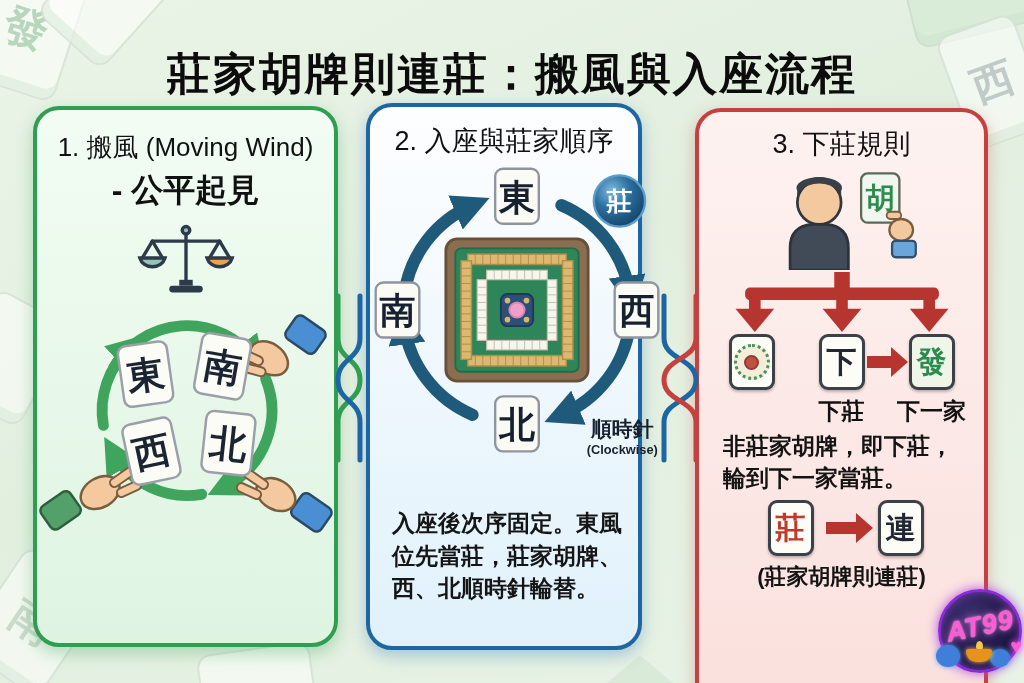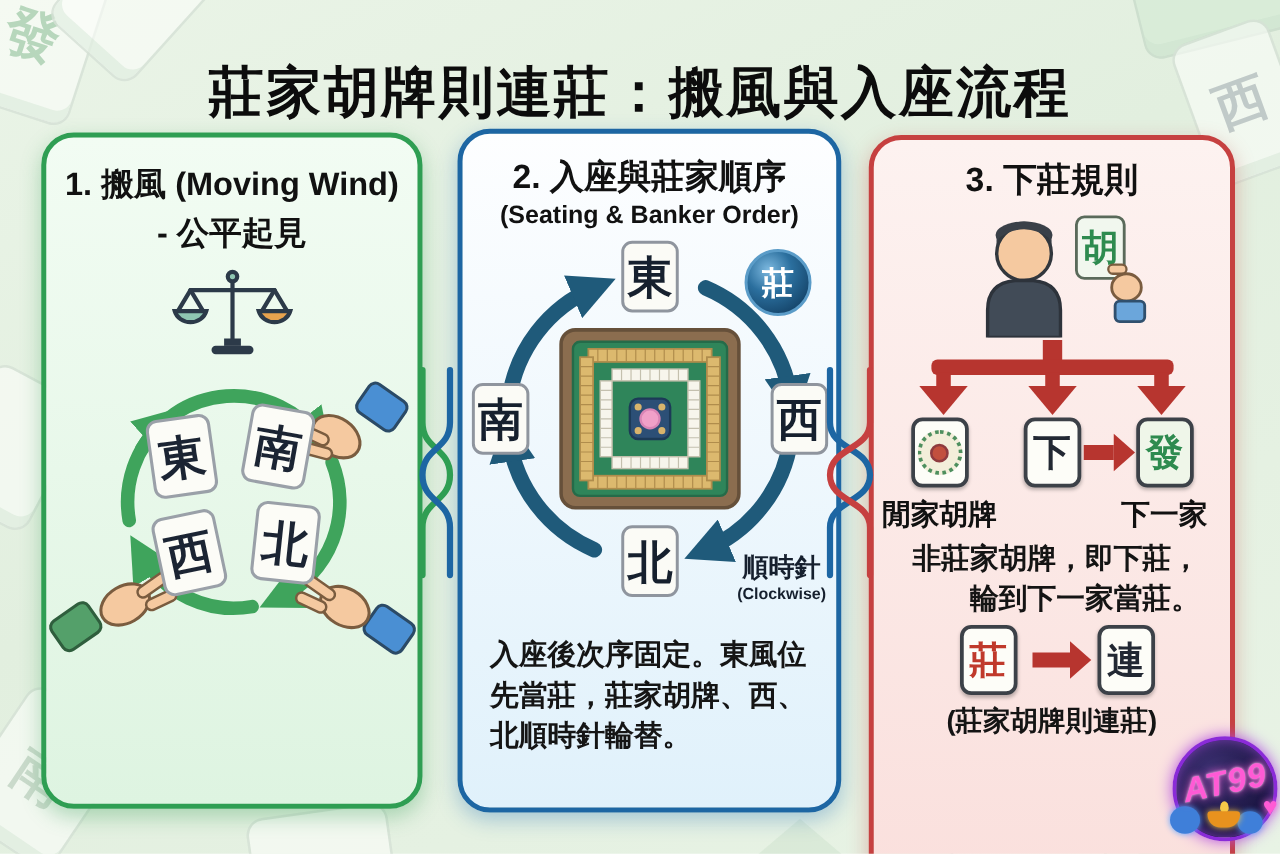--- a/index.html
+++ b/index.html
@@ -22,37 +22,37 @@
   .bg-chevron{position:absolute;width:0;height:0;z-index:0;opacity:.5;}
 
   
   .main-title{
     position:absolute;top:16px;left:0;right:0;text-align:center;
     font-size:44px;font-weight:900;letter-spacing:2px;color:#0c0c0c;z-index:2;
   }
 
   
   .panel{position:absolute;border-radius:26px;box-sizing:border-box;z-index:2;}
-  .panel h2{margin:0;text-align:center;font-weight:700;color:#111;}
+  .panel h2{margin:0;text-align:center;font-weight:400;color:#111;}
   .panel .sub{margin:0;text-align:center;font-weight:900;color:#111;}
   .panel .note{
     position:absolute;font-weight:800;line-height:1.42;color:#151515;text-align:left;
   }
 
   #panel1{
     left:33px;top:106px;width:305px;height:541px;
     border:4px solid #2f9e53;background:linear-gradient(#f2fcf3,#def4e1);
     box-shadow:0 6px 16px rgba(70,165,100,.38);
   }
   #panel1 h2{margin-top:20px;font-size:26px;}
-  #panel1 .sub{font-size:26px;margin-top:4px;}
+  #panel1 .sub{font-size:32px;margin-top:4px;}
   #panel1 .note{bottom:16px;left:24px;right:14px;font-size:23px;}
 
   #panel2{
-    left:366px;top:103px;width:307px;height:547px;
+    left:366px;top:103px;width:276px;height:547px;
     border:4px solid #1d66a3;background:linear-gradient(#fdfeff,#e0f1fb);
     box-shadow:0 6px 16px rgba(60,130,190,.38);
   }
   #panel2 h2{margin-top:16px;font-size:27px;}
   #panel2 .sub{font-size:20px;margin-top:2px;}
   #panel2 .note{bottom:18px;left:22px;right:12px;font-size:23px;}
 
   #panel3{
     left:695px;top:108px;width:293px;height:626px;
     border:4px solid #c64040;background:linear-gradient(#fdf2f0,#fadfdc);
@@ -85,21 +85,21 @@
   .char-red{color:#c0392b;}
   .char-dark{color:#222833;}
   .tile-fa{background:#eff6e9;}
 
   .r-arrow{position:absolute;height:12px;background:#b7352f;}
   .r-arrow::after{
     content:'';position:absolute;right:-17px;top:-9px;width:0;height:0;
     border-left:17px solid #b7352f;border-top:15px solid transparent;border-bottom:15px solid transparent;
   }
 
-  #panel3 .note1{font-size:23px;font-weight:800;line-height:1.4;margin:4px 24px 0;text-align:right;}
+  #panel3 .note1{font-size:23px;font-weight:800;line-height:1.4;margin:4px 24px 0;text-align:left;}
   #panel3 .note2{font-size:22px;font-weight:800;text-align:center;margin-top:2px;}
 
   
   .connector{position:absolute;z-index:5;}
 
   
   .logo{position:absolute;left:936px;top:583px;width:88px;height:100px;z-index:10;}
   .logo .disc{
     position:absolute;left:2px;top:6px;width:78px;height:78px;border-radius:50%;
     background:radial-gradient(circle at 35% 30%,#3b2f70,#1a1540 70%);
@@ -205,21 +205,20 @@
     <g transform="translate(192,138) rotate(6)">
       <rect x="-25" y="-31" width="50" height="62" rx="8" fill="#fcfcf7" stroke="#9aa0a8" stroke-width="2.5"></rect>
       <text x="0" y="14" text-anchor="middle" font-size="38" font-weight="bold" fill="#1b2433">北</text>
     </g>
   </svg>
 
 </section>
 
 <section class="panel" id="panel2">
   <h2>2. 入座與莊家順序</h2>
-  <p class="sub">(Seating &amp; Banker Order)</p>
 
   <svg class="center-svg" width="294" height="296" viewBox="0 0 310 312" style="margin-top:4px;">
     <defs>
       <marker id="mArrB" viewBox="0 0 10 10" refX="5" refY="5" markerWidth="3" markerHeight="3" orient="auto-start-reverse">
         <path d="M0,0 L10,5 L0,10 z" fill="#1f5a7a"></path>
       </marker>
       <radialGradient id="gBadge" cx="35%" cy="30%" r="80%">
         <stop offset="0%" stop-color="#7db9e0"></stop>
         <stop offset="45%" stop-color="#2b6f9e"></stop>
         <stop offset="100%" stop-color="#123f63"></stop>
@@ -333,21 +332,21 @@
         <span class="dot-core"></span>
       </span>
     </div>
     <div class="tile tile-sm char-dark" style="left:107px;top:0;">
       <span>下</span>
     </div>
     <span class="r-arrow" style="left:155px;top:22px;width:24px;"></span>
     <div class="tile tile-sm tile-fa char-green" style="left:197px;top:0;">
       <span>發</span>
     </div>
-    <span class="branch-label" style="left:-8px;width:96px;">閒家胡牌</span>
+    <span class="branch-label" style="left:84px;width:92px;">下莊</span>
     <span class="branch-label" style="left:174px;width:92px;">下一家</span>
   </div>
 
   <p class="note1">非莊家胡牌，即下莊，輪到下一家當莊。</p>
 
   <div class="row2">
     <div class="tile tile-sm char-red" style="left:56px;top:0;">
       <span>莊</span>
     </div>
     <span class="r-arrow" style="left:114px;top:22px;width:30px;"></span>

